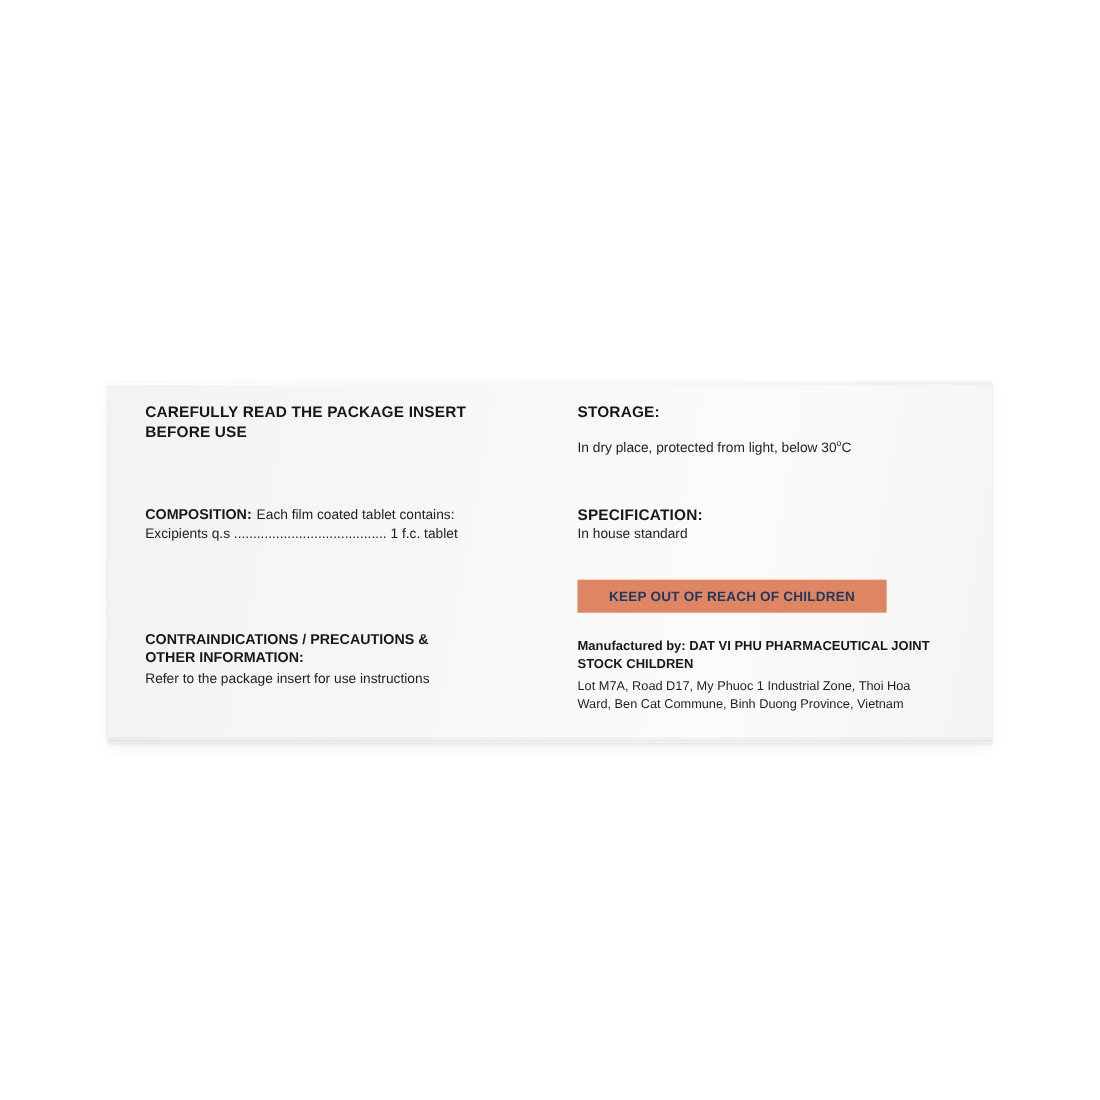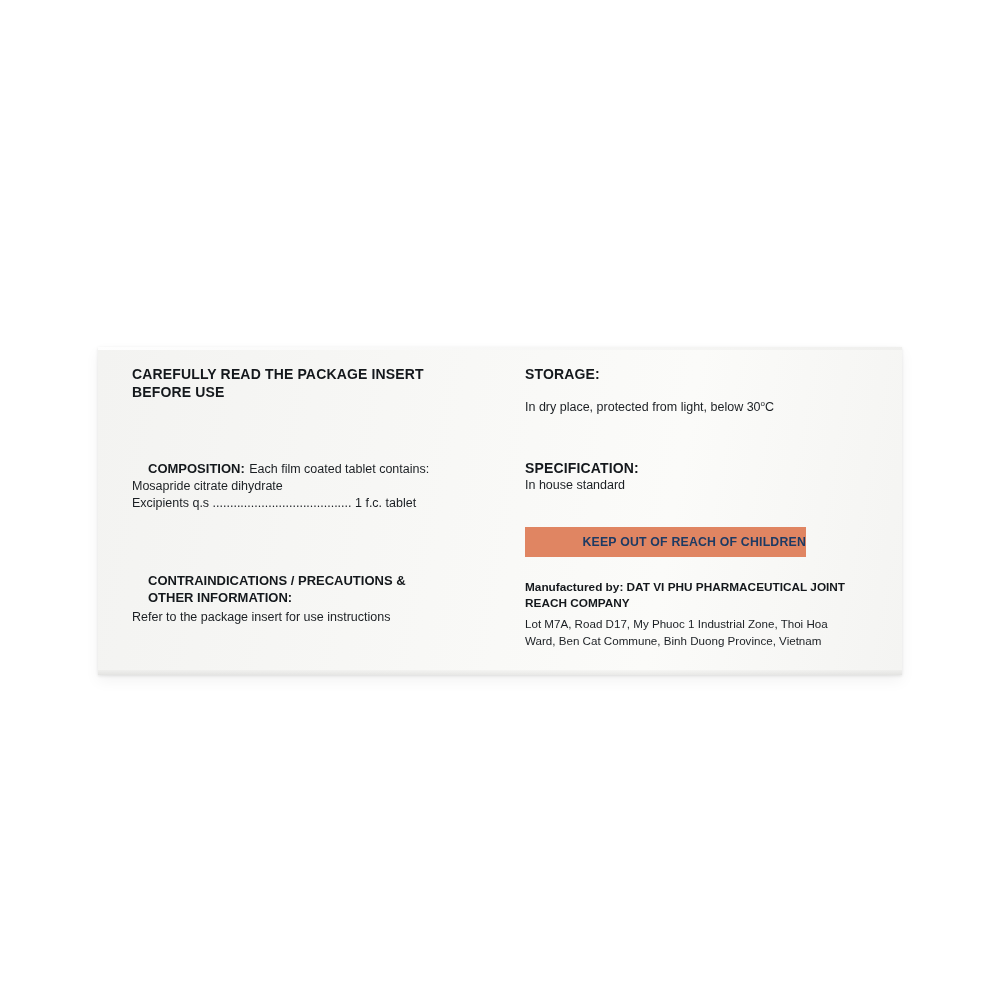--- a/index.html
+++ b/index.html
@@ -51,21 +51,20 @@
     color: #14181c;
     font-size: 14px;
     line-height: 18px;
     letter-spacing: 0.15px;
   }
   .hd-sm {
     font-weight: bold;
     color: #14181c;
     font-size: 13px;
     line-height: 17px;
-    margin-left: 16px;
   }
   .txt {
     color: #1b1f23;
     font-size: 12.5px;
     line-height: 17px;
     margin-top: 36px;
   }
 
   .line-row {
     display: block;
@@ -82,21 +81,21 @@
   #spec-block { position: absolute; left: 427px; top: 112px; width: 350px; }
   #children-banner {
     position: absolute;
     left: 427px;
     top: 180px;
     width: 281px;
     height: 30px;
     background: #e08562;
     display: flex;
     align-items: center;
-    justify-content: flex-end;
+    justify-content: center;
   }
   #children-banner span {
     color: #1d3a63;
     font-weight: bold;
     font-size: 12.3px;
     letter-spacing: 0.2px;
   }
   #indications-block { position: absolute; left: 34px; top: 225px; width: 360px; }
   #manufacturer-block { position: absolute; left: 427px; top: 232px; width: 360px; }
 
@@ -136,42 +135,41 @@
         <div class="txt" style="margin-top:16px;">
           <span>In dry place, protected from light, below 30</span><sup class="deg">o</sup><span>C</span>
         </div>
       </div>
 
       <div id="composition-block">
         <div>
           <span class="hd-sm">COMPOSITION:</span>
           <span class="txt">Each film coated tablet contains:</span>
         </div>
-        <div class="line-row">Mosapride citrate dihydrate</div>
         <div class="line-row">Excipients q.s ........................................ 1 f.c. tablet</div>
       </div>
 
       <div id="spec-block">
         <div class="hd">SPECIFICATION:</div>
         <div class="txt" style="margin-top:0;">In house standard</div>
       </div>
 
       <div id="children-banner">
         <span>KEEP OUT OF REACH OF CHILDREN</span>
       </div>
 
       <div id="indications-block">
         <div class="hd-sm">CONTRAINDICATIONS / PRECAUTIONS &amp;</div>
         <div class="hd-sm">OTHER INFORMATION:</div>
         <div class="txt" style="margin-top:3px;">Refer to the package insert for use instructions</div>
       </div>
 
       <div id="manufacturer-block">
         <div class="mfr-head">Manufactured by: DAT VI PHU PHARMACEUTICAL JOINT</div>
-        <div class="mfr-head">REACH COMPANY</div>
+        <div class="mfr-head">STOCK CHILDREN</div>
         <div class="mfr-addr" style="margin-top:4px;">Lot M7A, Road D17, My Phuoc 1 Industrial Zone, Thoi Hoa</div>
         <div class="mfr-addr">Ward, Ben Cat Commune, Binh Duong Province, Vietnam</div>
       </div>
 
     </div>
   </div>
 
 </div>
 
 </body></html>

